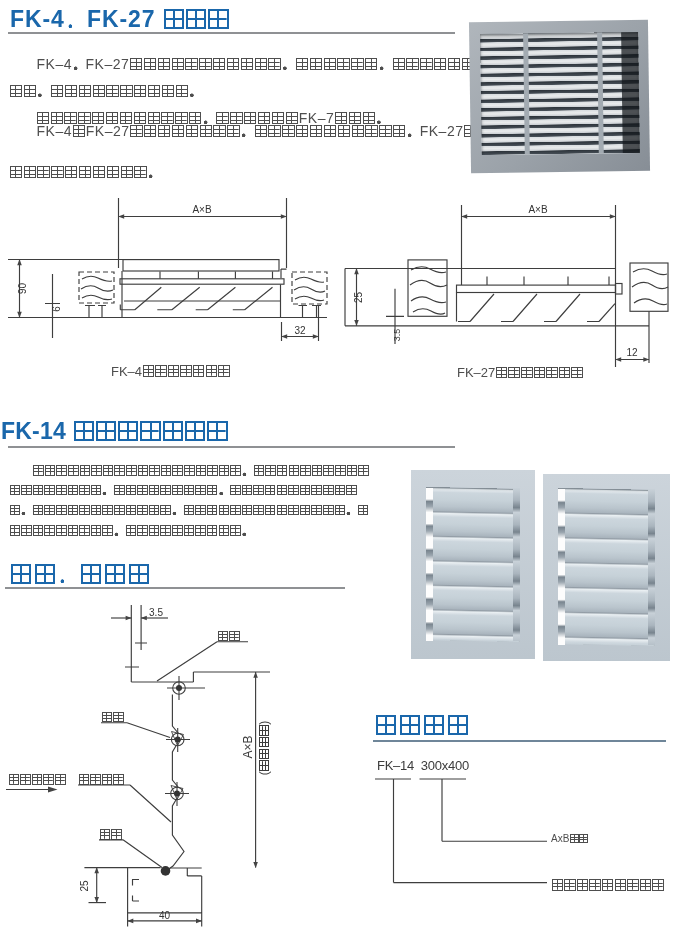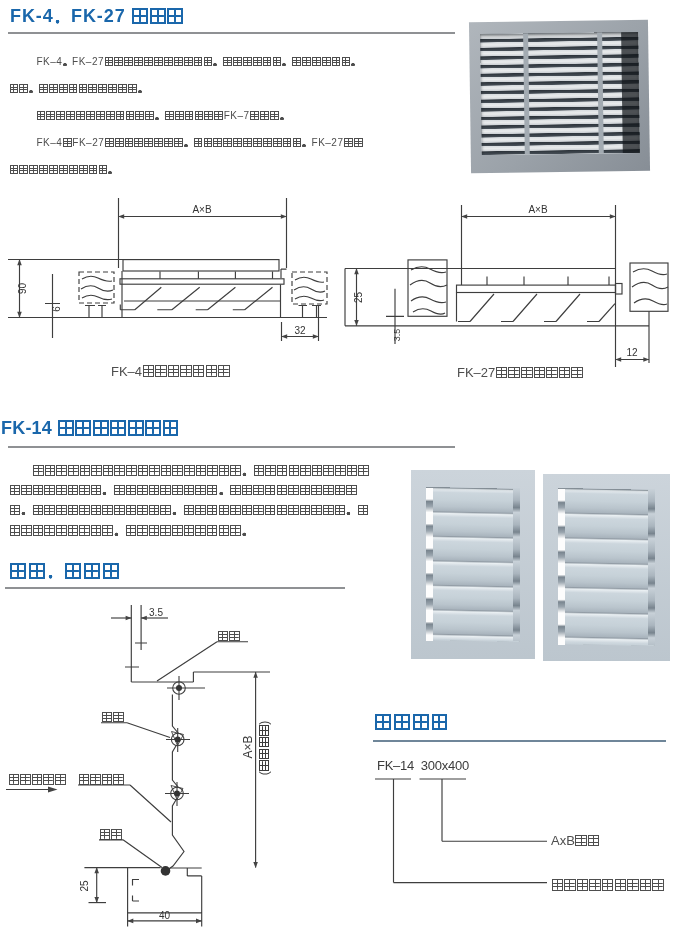--- a/index.html
+++ b/index.html
@@ -4,36 +4,36 @@
 html,body{width:680px;height:930px;background:#fff;font-family:"Liberation Sans",sans-serif}
 body{position:relative;overflow:hidden}
 .ab{position:absolute;white-space:nowrap}
 i{display:inline-block;box-sizing:border-box;width:.88em;height:.88em;border:1px solid;
   background:linear-gradient(currentColor,currentColor) 50% 30%/100% 1px no-repeat,
              linear-gradient(currentColor,currentColor) 50% 72%/100% 1px no-repeat,
              linear-gradient(currentColor,currentColor) 50% 50%/1px 100% no-repeat;
   margin:0 .045em;vertical-align:-.09em;font-style:normal}
 u{display:inline-block;width:.88em;height:.88em;margin:0 .045em;vertical-align:-.09em;
   background:radial-gradient(circle at 22% 86%,currentColor 1.6px,transparent 2.1px)}
-.hd{font-size:18px;font-weight:bold;color:#1a67ab;letter-spacing:.2px}
+.hd{font-size:23px;font-weight:bold;color:#1a67ab;letter-spacing:.2px}
 .hd i{border-width:2px;background:linear-gradient(currentColor,currentColor) 50% 50%/100% 2px no-repeat,
              linear-gradient(currentColor,currentColor) 50% 50%/2px 100% no-repeat}
-.t1{font-size:10px;color:#4e4e4e;letter-spacing:.5px}
+.t1{font-size:14px;color:#4e4e4e;letter-spacing:.5px}
 .t2{font-size:12px;color:#4e4e4e}
 .lb{font-size:12px;color:#4e4e4e}
 .t1 i{margin:0 .055em}
 .w i{margin:0 .08em}
 .ln{position:absolute;background:#8f9194;height:2px}
 </style></head><body>
 <div class="ab hd" style="left:10px;top:6px;letter-spacing:.9px">FK-4<u></u>FK-27 <i></i><i></i><i></i></div>
 <div class="ln" style="left:8px;top:31.5px;width:447px"></div>
 <div class="ab t1" style="left:36.5px;top:56.0px">FK–4<u></u>FK–27<i></i><i></i><i></i><i></i><i></i><i></i><i></i><i></i><i></i><i></i><i></i><u></u><i></i><i></i><i></i><i></i><i></i><i></i><u></u><i></i><i></i><i></i><i></i><i></i><i></i><u></u></div>
 <div class="ab t1" style="left:9px;top:83.0px"><i></i><i></i><u></u><i></i><i></i><i></i><i></i><i></i><i></i><i></i><i></i><i></i><i></i><u></u></div>
 <div class="ab t1" style="left:36px;top:110.0px"><i></i><i></i><i></i><i></i><i></i><i></i><i></i><i></i><i></i><i></i><i></i><i></i><u></u><i></i><i></i><i></i><i></i><i></i><i></i>FK–7<i></i><i></i><i></i><u></u></div>
-<div class="ab t1" style="left:36.5px;top:137.0px">FK–4<i></i>FK–27<i></i><i></i><i></i><i></i><i></i><i></i><i></i><i></i><u></u><i></i><i></i><i></i><i></i><i></i><i></i><i></i><i></i><i></i><i></i><i></i><u></u>FK–27<i></i><i></i></div>
+<div class="ab t1" style="left:36.5px;top:123px">FK–4<i></i>FK–27<i></i><i></i><i></i><i></i><i></i><i></i><i></i><i></i><u></u><i></i><i></i><i></i><i></i><i></i><i></i><i></i><i></i><i></i><i></i><i></i><u></u>FK–27<i></i><i></i></div>
 <div class="ab t1" style="left:9px;top:164.0px"><i></i><i></i><i></i><i></i><i></i><i></i><i></i><i></i><i></i><i></i><u></u></div>
 <div class="ab" style="font-size:13px;color:#4e4e4e;left:111px;top:363.5px">FK–4<i></i><i></i><i></i><i></i><i></i><i></i><i></i></div>
 <div class="ab" style="font-size:13px;color:#4e4e4e;left:457px;top:365px">FK–27<i></i><i></i><i></i><i></i><i></i><i></i><i></i></div>
 <div class="ab hd" style="left:1px;top:418px">FK-14 <i></i><i></i><i></i><i></i><i></i><i></i><i></i></div>
 <div class="ln" style="left:8px;top:446px;width:447px"></div>
 <div class="ab t2" style="left:32.6px;top:463.5px"><i></i><i></i><i></i><i></i><i></i><i></i><i></i><i></i><i></i><i></i><i></i><i></i><i></i><i></i><i></i><i></i><i></i><i></i><u></u><i></i><i></i><i></i><i></i><i></i><i></i><i></i><i></i><i></i><i></i></div>
 <div class="ab t2" style="left:9px;top:483.0px"><i></i><i></i><i></i><i></i><i></i><i></i><i></i><i></i><u></u><i></i><i></i><i></i><i></i><i></i><i></i><i></i><i></i><i></i><u></u><i></i><i></i><i></i><i></i><i></i><i></i><i></i><i></i><i></i><i></i><i></i></div>
 <div class="ab t2" style="left:9px;top:503.3px"><i></i><u></u><i></i><i></i><i></i><i></i><i></i><i></i><i></i><i></i><i></i><i></i><i></i><i></i><u></u><i></i><i></i><i></i><i></i><i></i><i></i><i></i><i></i><i></i><i></i><i></i><i></i><i></i><i></i><u></u><i></i></div>
 <div class="ab t2" style="left:9px;top:523.6px"><i></i><i></i><i></i><i></i><i></i><i></i><i></i><i></i><i></i><u></u><i></i><i></i><i></i><i></i><i></i><i></i><i></i><i></i><i></i><i></i><u></u></div>
 <div class="ab hd w" style="left:9px;top:561px"><i></i><i></i><u></u><i></i><i></i><i></i></div>
@@ -41,21 +41,21 @@
 <div class="ab lb" style="left:217px;top:629px"><i></i><i></i></div>
 <div class="ab lb" style="left:101px;top:710px"><i></i><i></i></div>
 <div class="ab lb" style="left:8px;top:772.5px"><i></i><i></i><i></i><i></i><i></i></div>
 <div class="ab lb" style="left:78px;top:772.5px"><i></i><i></i><i></i><i></i></div>
 <div class="ab lb" style="left:99px;top:827.5px"><i></i><i></i></div>
 <div class="ab" style="left:234px;top:740px;width:27px;font-size:12px;color:#3c3c3c;text-align:center;transform:rotate(-90deg)">A×B</div>
 <div class="ab" style="left:233px;top:741px;width:62px;font-size:12px;color:#3c3c3c;text-align:center;transform:rotate(-90deg)">(<i></i><i></i><i></i><i></i>)</div>
 <div class="ab hd w" style="left:374px;top:712px"><i></i><i></i><i></i><i></i></div>
 <div class="ln" style="left:373px;top:740px;width:293px;background:#6f8699"></div>
 <div class="ab" style="left:377px;top:757.5px;font-size:13px;color:#3c3c3c;letter-spacing:-.25px">FK–14&nbsp;&nbsp;300x400</div>
-<div class="ab" style="font-size:13px;color:#4e4e4e;left:551px;top:833px">AxB<i></i><i></i></div>
+<div class="ab" style="font-size:10px;color:#4e4e4e;left:551px;top:833px">AxB<i></i><i></i></div>
 <div class="ab" style="font-size:13px;color:#4e4e4e;left:551px;top:877.5px"><i></i><i></i><i></i><i></i><i></i><i></i><i></i><i></i><i></i></div>
 <div class="ab" style="left:470px;top:21px;width:179px;height:151px;transform:rotate(-0.8deg);background:linear-gradient(135deg,#b0b6bc,#9ba2a9 55%,#878e96)">
 <div class="ab" style="left:11px;top:12px;width:158px;height:121px;box-shadow:inset 0 2px 3px rgba(20,25,32,.5);background:repeating-linear-gradient(180deg,#d9dde0 0px,#e9ebec 2.4px,#ced2d6 4.8px,#2e353c 5.3px,#454d55 8.2px,#d9dde0 8.64px)"></div>
 <div class="ab" style="left:54px;top:12px;width:5px;height:121px;background:#a3abb2"></div>
 <div class="ab" style="left:128px;top:12px;width:5px;height:121px;background:#a3abb2"></div>
 <div class="ab" style="left:152px;top:12px;width:17px;height:121px;background:rgba(18,22,27,.72)"></div>
 </div>
 <div class="ab" style="left:411px;top:470px;width:124px;height:189px;background:linear-gradient(180deg,#ccd4db,#bcc6ce)">
 <div class="ab" style="left:15px;top:18px;width:94px;height:153px;box-shadow:inset 0 1px 2px rgba(60,70,80,.45);transform:skewY(1.2deg);background:repeating-linear-gradient(180deg,#939da6 0px,#e9eff2 1.5px,#dde4e9 3px,#ccd6dd 5px,#c6d1d8 12.2px,#b9c4cc 19.1px,#a9b4bd 23.5px,#939da6 24.5px)"></div>
 <div class="ab" style="left:15px;top:18px;width:7px;height:153px;background:repeating-linear-gradient(180deg,#fdfdfd 0px,#fdfdfd 11.0px,#79858f 13.5px,#9aa5ae 18.4px,#fdfdfd 24.5px)"></div>

